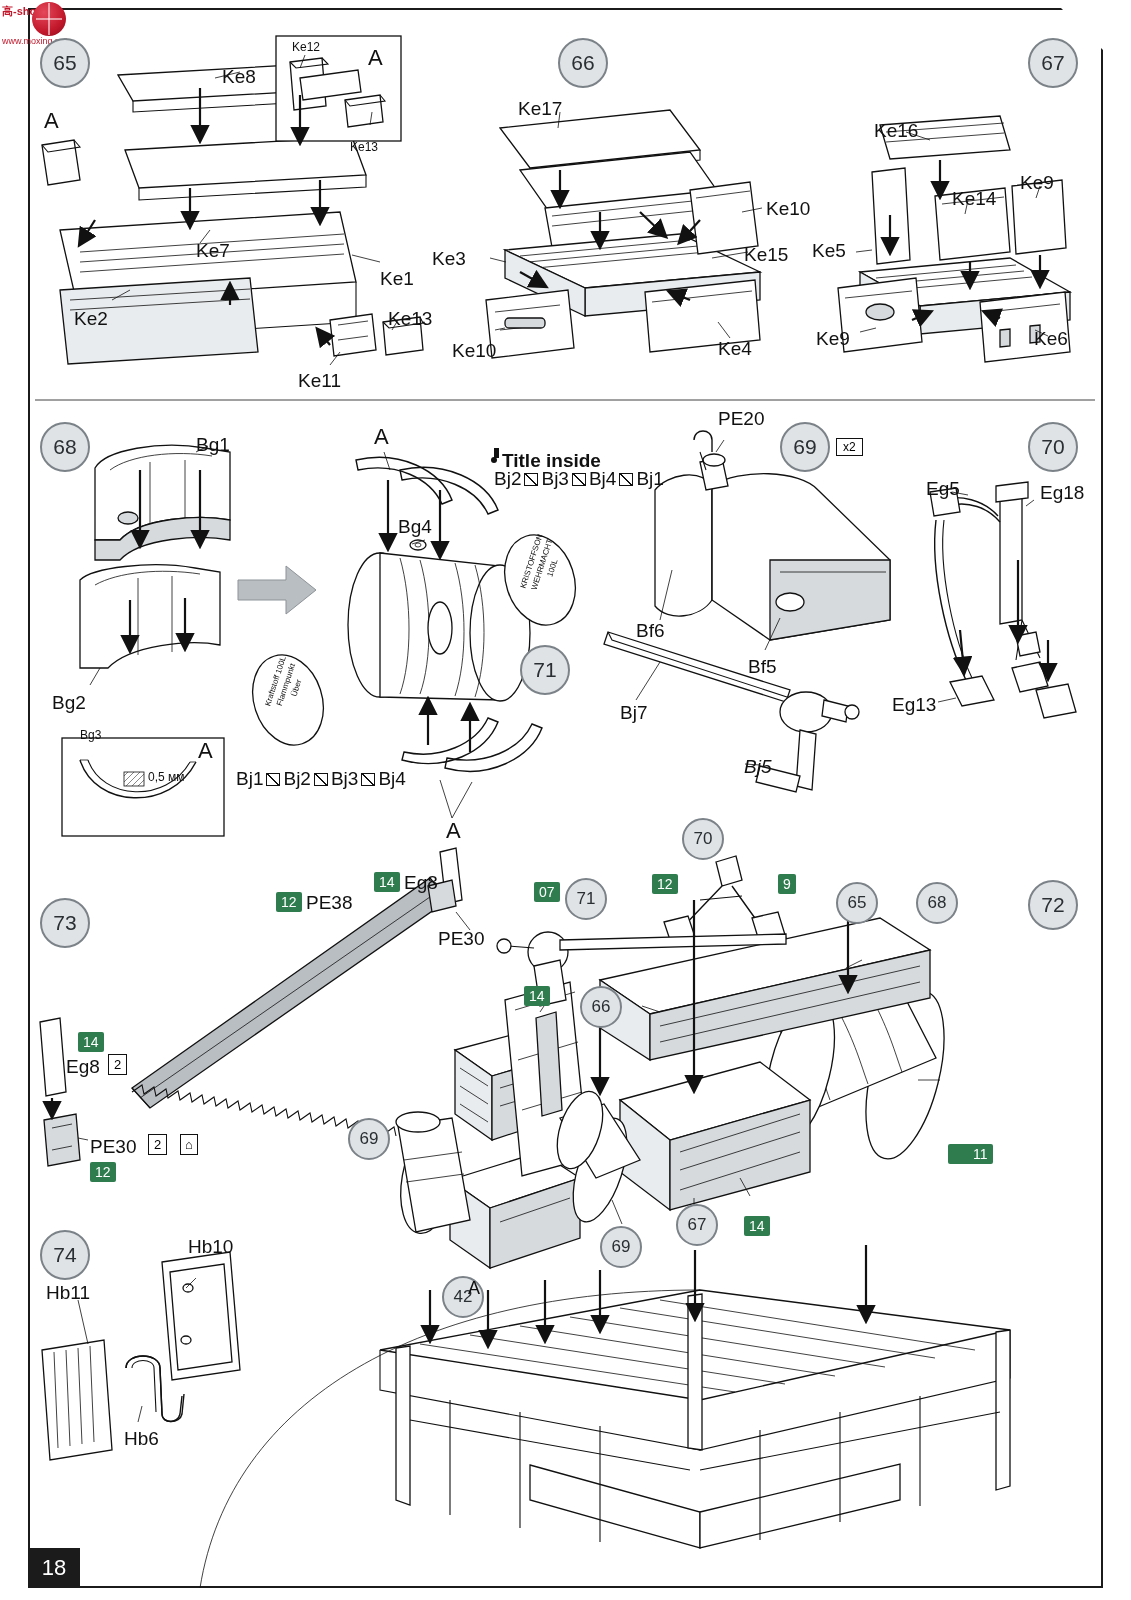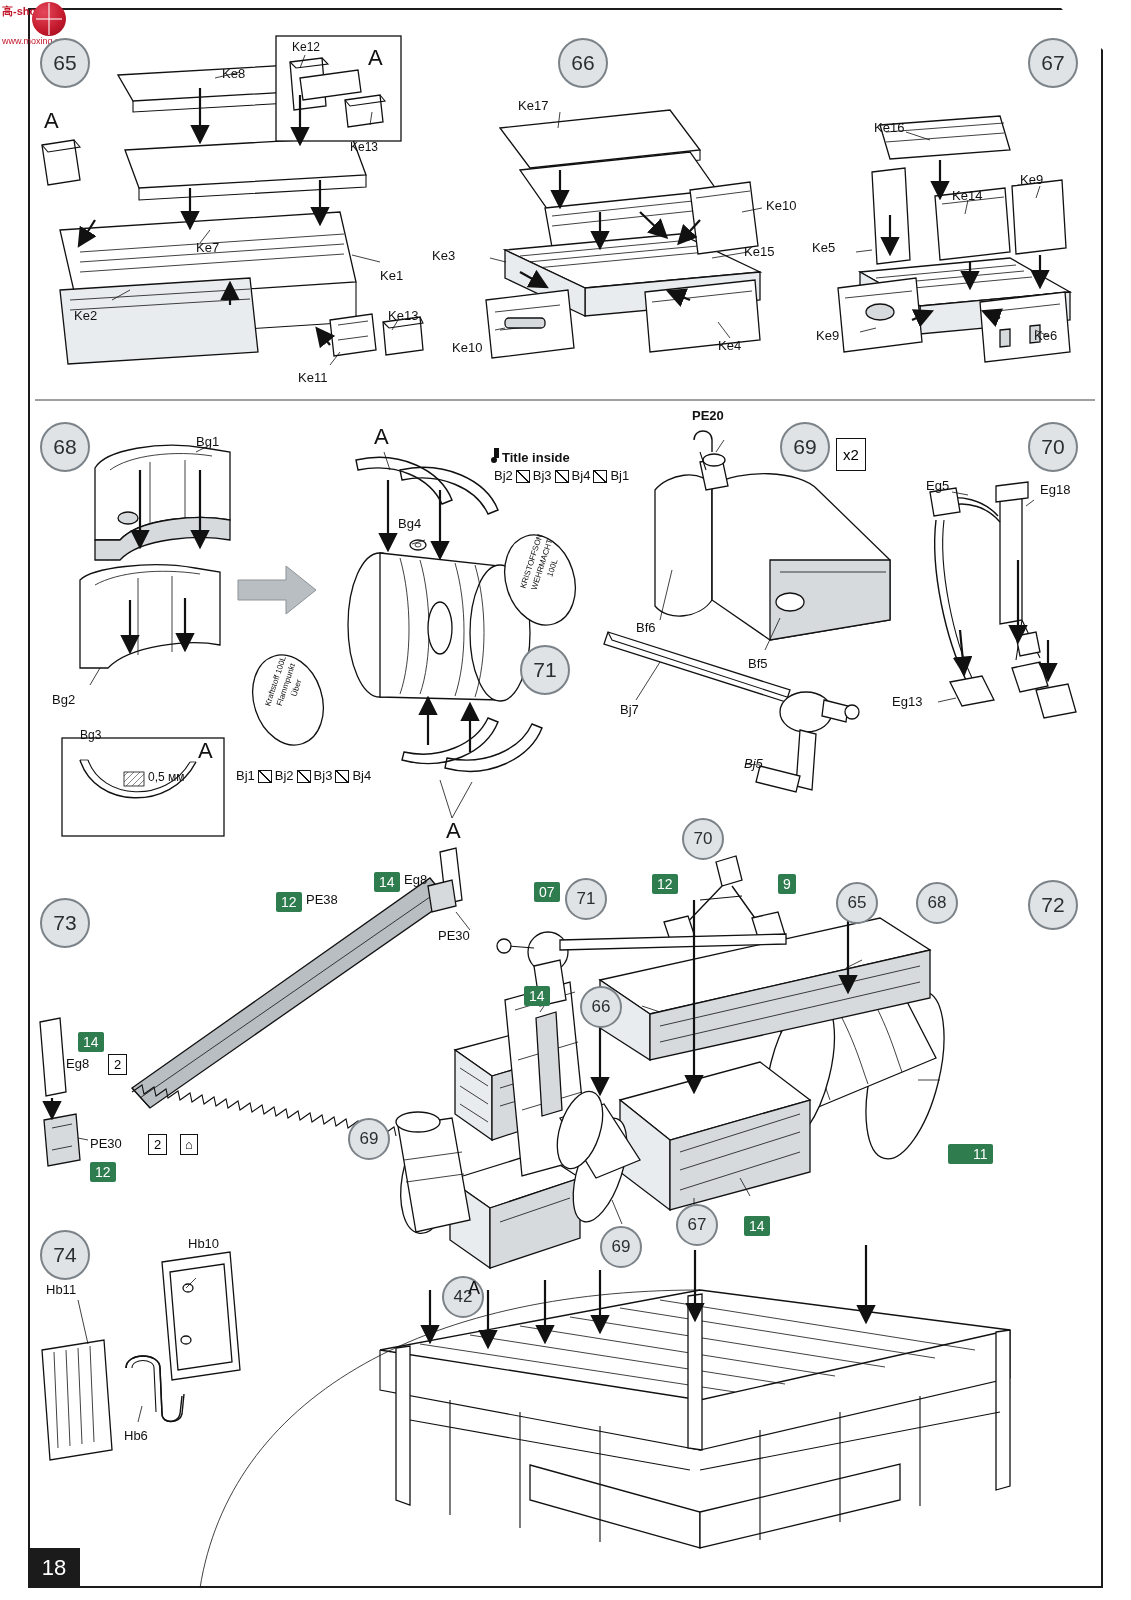--- a/index.html
+++ b/index.html
@@ -16,26 +16,26 @@
   .logo .globe:after{content:"";position:absolute;left:16px;top:1px;width:2px;height:32px;background:#ffffff88;}
   .logo .l-txt{position:absolute;left:0;top:34px;width:96px;text-align:left;font-size:9px;color:#c3182c;letter-spacing:0px;}
   .logo .l-top{position:absolute;left:0;top:2px;font-size:11px;color:#c3182c;font-weight:bold;}
 
   .pagenum{position:absolute;left:28px;bottom:12px;width:52px;height:40px;background:#1b1b1b;color:#fff;
      display:flex;align-items:center;justify-content:center;font-size:22px;}
 
   .step{position:absolute;width:46px;height:46px;border-radius:50%;background:#dfe3e6;border:2px solid #7b8288;
      color:#2a2f33;font-size:21px;display:flex;align-items:center;justify-content:center;}
   .step.small{width:38px;height:38px;font-size:17px;}
-  .lbl{position:absolute;font-size:13px;color:#111;white-space:nowrap;}
+  .lbl{position:absolute;font-size:19px;color:#111;white-space:nowrap;}
   .lbl.big{font-size:22px;}
   .lbl.sm{font-size:12px;}
   .greenbox{position:absolute;background:#2f7d4f;color:#fff;font-size:14px;padding:2px 5px;border-radius:2px;}
   .whitebox{position:absolute;border:1.5px solid #111;background:#fff;font-size:13px;padding:2px 5px;}
-  .xbox{position:absolute;border:1.5px solid #111;background:#fff;font-size:15px;padding:7px 6px;}
+  .xbox{position:absolute;border:1.5px solid #111;background:#fff;font-size:12px;padding:1px 6px;}
 
   svg{position:absolute;left:0;top:0;width:1131px;height:1600px;overflow:visible;}
   .ln{stroke:#111;stroke-width:1.4;fill:none;}
   .ln2{stroke:#111;stroke-width:1.1;fill:none;}
   .thin{stroke:#111;stroke-width:0.8;fill:none;}
   .fillw{fill:#ffffff;stroke:#111;stroke-width:1.3;}
   .fillg{fill:#e9ecee;stroke:#111;stroke-width:1.3;}
   .fillgg{fill:#d6dadd;stroke:#111;stroke-width:1.3;}
   .filld{fill:#b9bec2;stroke:#111;stroke-width:1.3;}
   .arr{stroke:#111;stroke-width:2.2;fill:none;marker-end:url(#ah);}
@@ -494,21 +494,21 @@
     <div>Kraftstoff 100L</div>
     <div>Flammpunkt</div>
     <div>Über</div>
   </div>
   <div style="position:absolute;left:504px;top:548px;width:76px;text-align:center;transform:rotate(-72deg);font-size:8px;line-height:11px;color:#111;">
     <div>KRISTOFFSON</div>
     <div>WEHRMACHT</div>
     <div>100L</div>
   </div>
 
-  <div class="lbl" style="left:692px;top:408px;font-weight:bold;">PE20</div>
+  <div class="lbl" style="left:718px;top:408px;">PE20</div>
   <div class="lbl" style="left:636px;top:620px;">Bf6</div>
   <div class="lbl" style="left:748px;top:648px;margin-top:8px;">Bf5</div>
   <div class="lbl" style="left:620px;top:702px;">Bj7</div>
   <div class="lbl" style="left:744px;top:756px;font-style:italic;">Bj5</div>
 
   <div class="lbl" style="left:926px;top:478px;">Eg5</div>
   <div class="lbl" style="left:1040px;top:482px;">Eg18</div>
   <div class="lbl" style="left:892px;top:694px;">Eg13</div>
 
   <div class="greenbox" style="left:374px;top:872px;">14</div>

